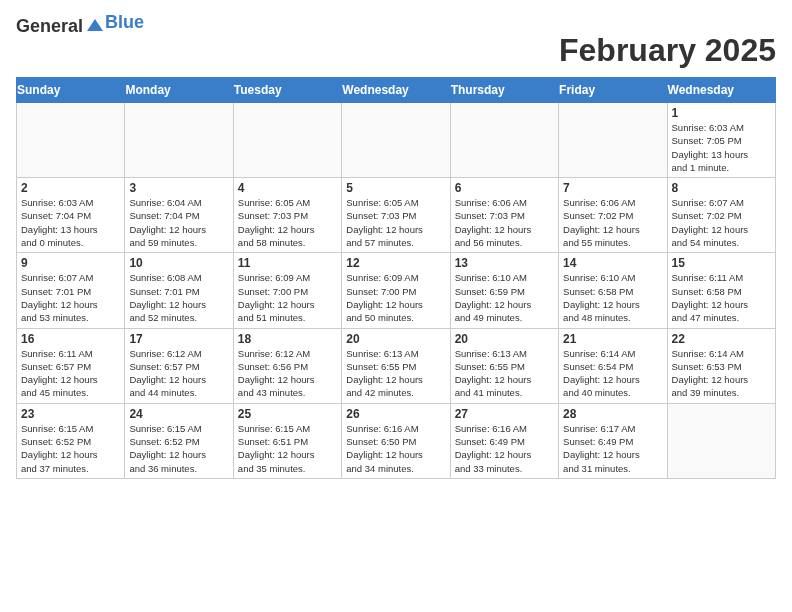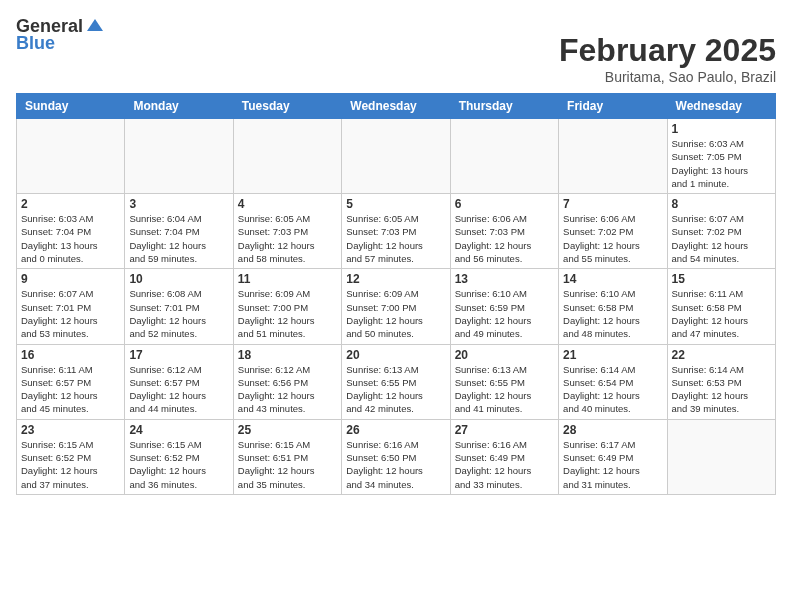--- a/index.html
+++ b/index.html
@@ -46,21 +46,21 @@
     }
     .calendar {
       width: 100%;
       border-collapse: collapse;
       border: 1px solid #ccc;
     }
     .calendar th {
       background-color: #3a7dc9;
       color: #fff;
       font-size: 12px;
-      padding: 5px 8px;
+      padding: 5px 0;
       text-align: left;
       border: 1px solid #3a7dc9;
     }
     .calendar td {
       border: 1px solid #ccc;
       vertical-align: top;
       padding: 3px 4px;
       width: calc(100% / 7);
       min-height: 70px;
     }
@@ -78,33 +78,32 @@
     }
     .empty-cell {
       background: #f9f9f9;
     }
   </style>
 </head>
 <body>
 
 <div class="header">
   <div class="logo">
-    <div style="display:flex;flex-direction:column;align-items:flex-start;">
+    <div style="display:flex;flex-direction:row;align-items:flex-start;">
       <div style="display:flex;align-items:center;">
         <span class="logo-text-general">General</span>
         <svg width="20" height="20" viewBox="0 0 20 20" style="margin-left:2px;">
           <polygon points="10,2 18,14 2,14" fill="#3a7dc9"></polygon>
         </svg>
       </div>
       <span class="logo-text-blue" style="margin-top:-4px;text-align:right;">Blue</span>
     </div>
   </div>
   <div class="title-block">
     <div class="calendar-title">February 2025</div>
-    <div class="calendar-subtitle">Buritama, Sao Paulo, Brazil</div>
   </div>
 </div>
 
 <table class="calendar">
   <thead>
     <tr>
     <th>Sunday</th>
         <th>Monday</th>
         <th>Tuesday</th>
         <th>Wednesday</th>

